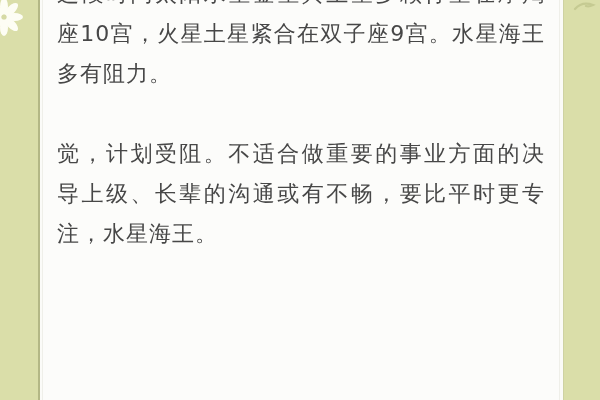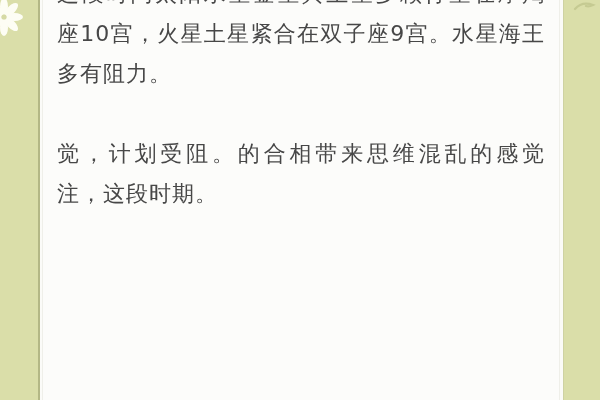--- a/index.html
+++ b/index.html
@@ -107,22 +107,23 @@
   </div>
 
   <div class="card">
     <div class="article">
       <p>
         <span class="line">这段时间太阳水星金星冥王星多颗行星在摩羯</span>
         <span class="line">座10宫，火星土星紧合在双子座9宫。水星海王</span>
         <span class="line last">多有阻力。</span>
       </p>
       <p>
-        <span class="line">觉，计划受阻。的合相带来思维混乱的感觉</span>
-        <span class="line last">注，这段时期。</span>
+        <span class="line">觉，计划受阻。不适合做重要的事业方面的决</span>
+        <span class="line">导上级、长辈的沟通或有不畅，要比平时更专</span>
+        <span class="line last">注，水星海王。</span>
       </p>
     </div>
   </div>
 
   <div class="strip right">
     <svg class="curl" viewBox="0 0 26 12">
       <path d="M2,9 Q9,1 20,5 Q16,7 13,6" fill="none" stroke="#c5ca92" stroke-width="2.2" stroke-linecap="round"></path>
     </svg>
   </div>
 

